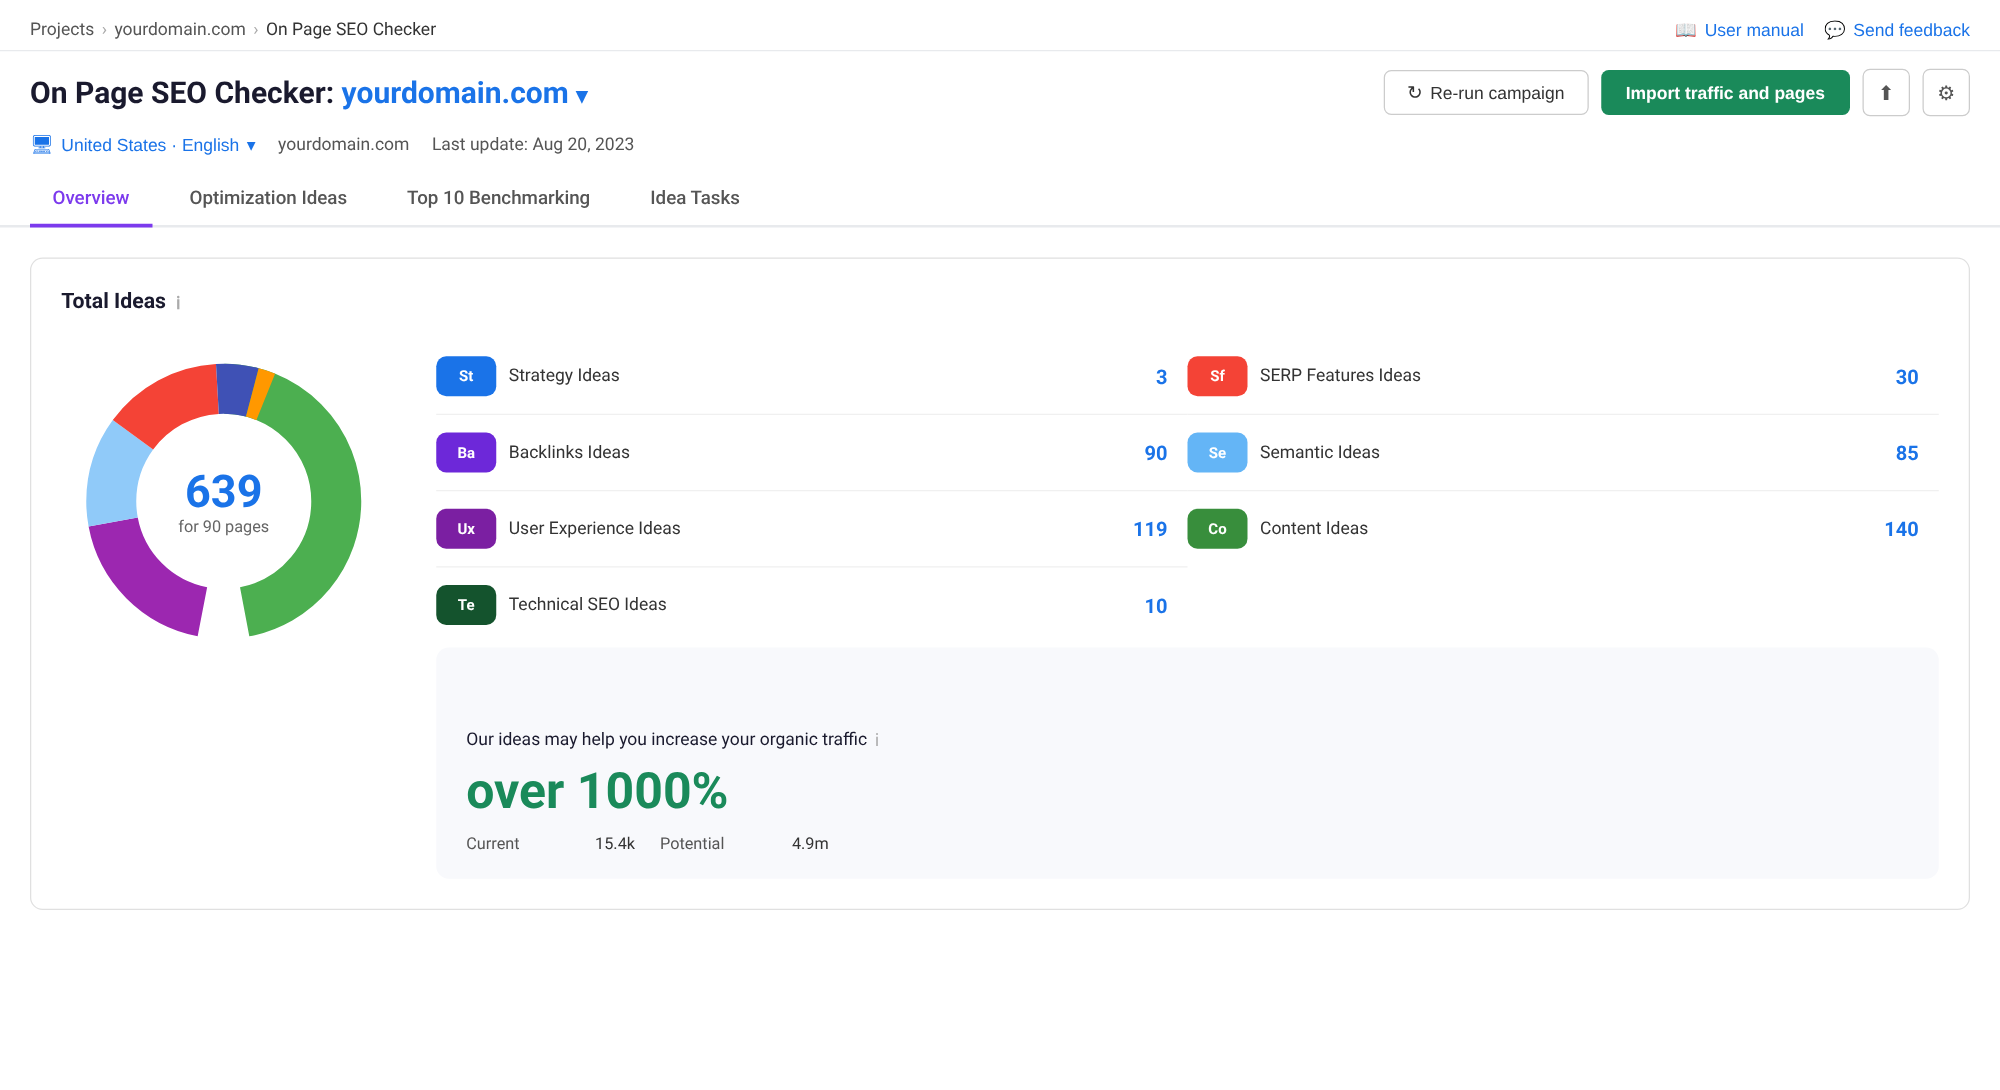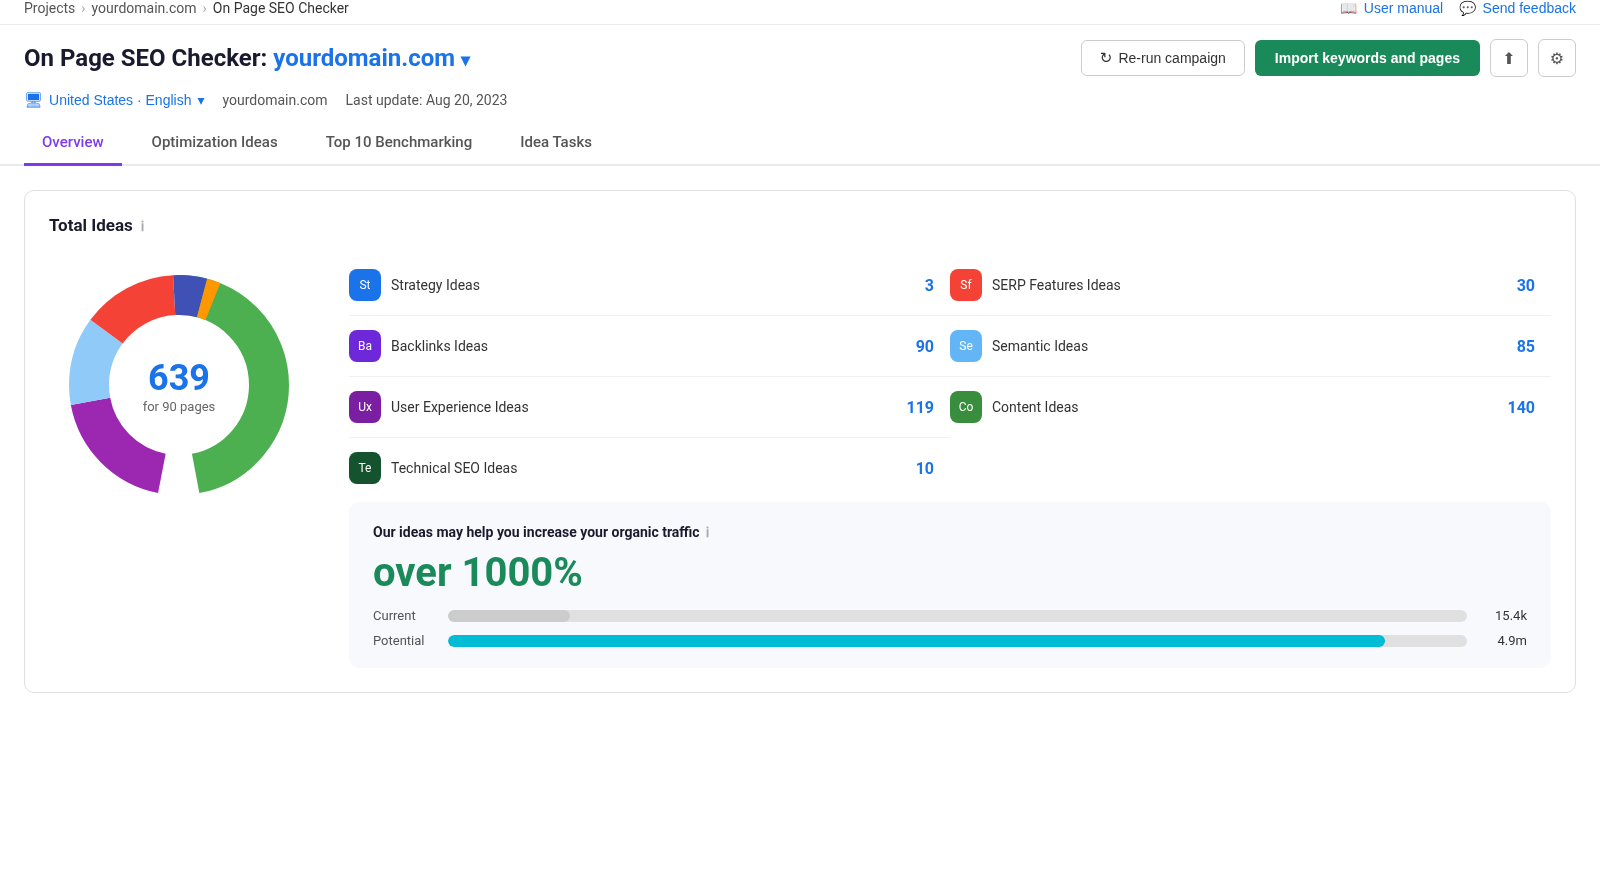--- a/index.html
+++ b/index.html
@@ -13,21 +13,21 @@
       background: #fff;
       min-height: 872px;
       max-width: 1600px;
       margin: 0 auto;
     }
     
     .top-bar {
       display: flex;
       justify-content: space-between;
       align-items: center;
-      padding: 0 24px 8px 24px;
+      padding: 16px 24px 8px 24px;
       border-bottom: 1px solid #e8eaed;
     }
     .breadcrumb {
       display: flex;
       align-items: center;
       gap: 6px;
       font-size: 14px;
       color: #555;
     }
     .breadcrumb span.sep { color: #aaa; }
@@ -211,26 +211,26 @@
     }
     .idea-row {
       display: flex;
       align-items: center;
       gap: 10px;
       padding: 14px 16px 14px 0;
       border-bottom: 1px solid #f0f0f0;
     }
     .idea-row:last-child { border-bottom: none; }
     .idea-badge {
-      width: 32px; height: 32px;
+      width: 48px; height: 32px;
       border-radius: 8px;
       display: flex; align-items: center; justify-content: center;
       color: #fff;
       font-size: 12px;
-      font-weight: 400;
+      font-weight: 700;
       flex-shrink: 0;
     }
     .idea-label {
       flex: 1;
       font-size: 14px;
       color: #333;
     }
     .idea-count {
       font-size: 16px;
       font-weight: 700;
@@ -239,37 +239,38 @@
     
     .traffic-box {
       background: #f8f9fc;
       border-radius: 10px;
       padding: 20px 24px;
       margin-top: 4px;
       grid-column: 1 / -1;
     }
     .traffic-title {
       font-size: 14px;
-      font-weight: 700;
+      font-weight: 400;
       color: #1a1a2e;
       margin-bottom: 8px;
       display: flex;
       align-items: center;
       gap: 6px;
+      margin-top: 44px;
     }
     .traffic-pct {
       font-size: 40px;
       font-weight: 700;
       color: #1a8a5a;
       margin-bottom: 12px;
     }
     .traffic-bars {
       display: flex;
-      flex-direction: column;
-      gap: 10px;
+      flex-direction: row;
+      gap: 20px;
     }
     .bar-row {
       display: flex;
       align-items: center;
       gap: 10px;
       font-size: 13px;
     }
     .bar-label {
       width: 65px;
       color: #555;
@@ -322,21 +323,21 @@
     <h1 class="page-title">
       <span>On Page SEO Checker: </span><span class="domain">yourdomain.com</span>
       <span style="font-size:18px; color:#1a73e8;">▾</span>
     </h1>
     <div class="title-actions">
       <button class="btn-rerun">
         <span style="font-size:15px;">↻</span>
         <span>Re-run campaign</span>
       </button>
       <button class="btn-import">
-        <span>Import keywords and pages</span>
+        <span>Import traffic and pages</span>
       </button>
       <div class="btn-icon">
         <span>⬆</span>
       </div>
       <div class="btn-icon">
         <span>⚙</span>
       </div>
     </div>
   </div>
 

